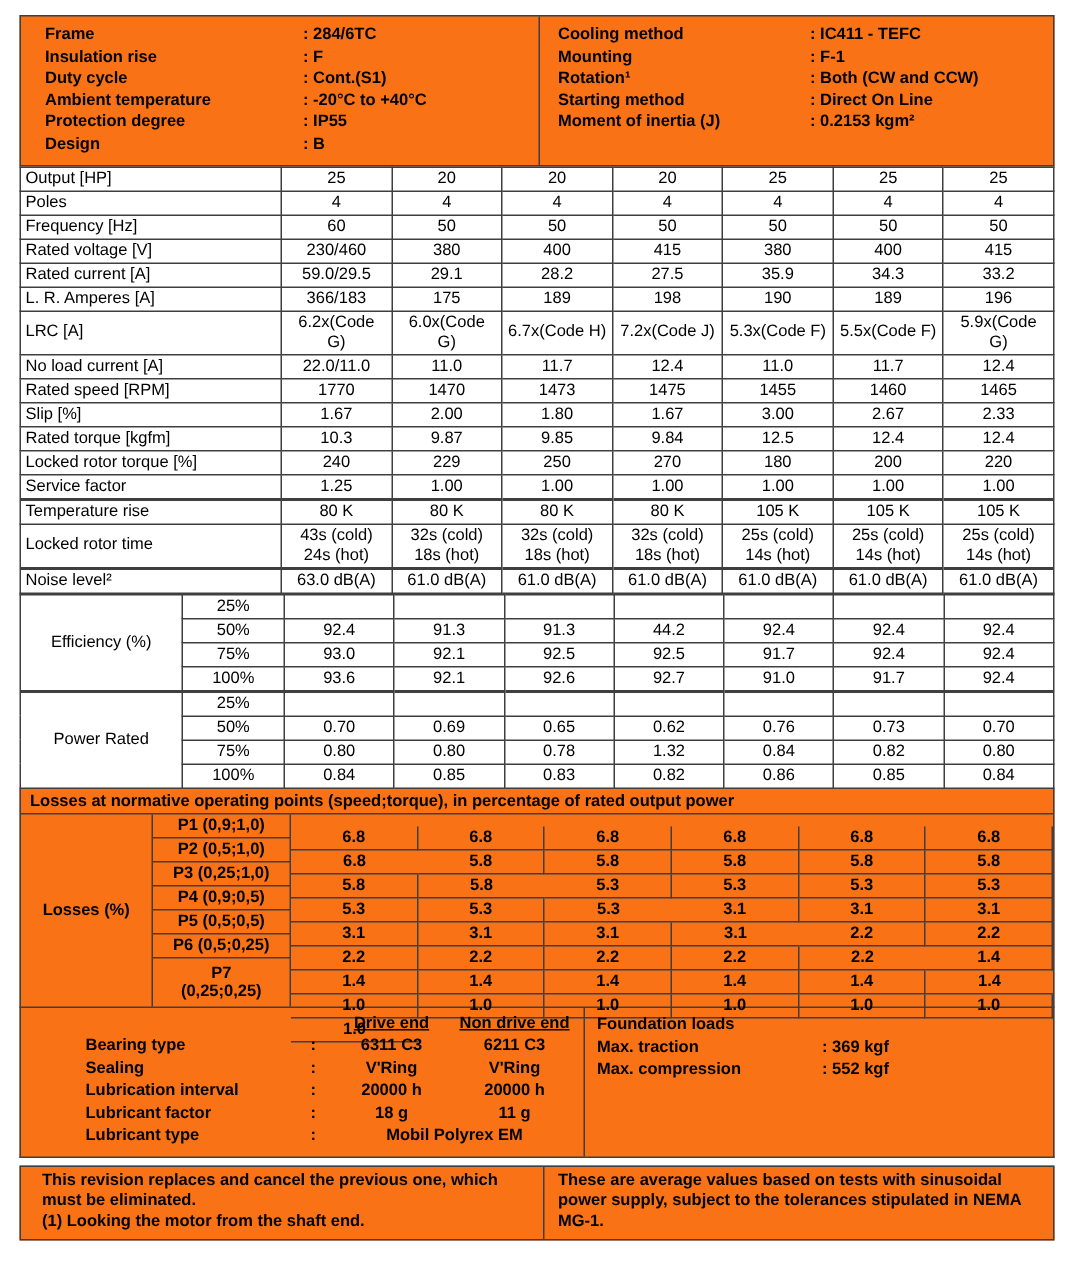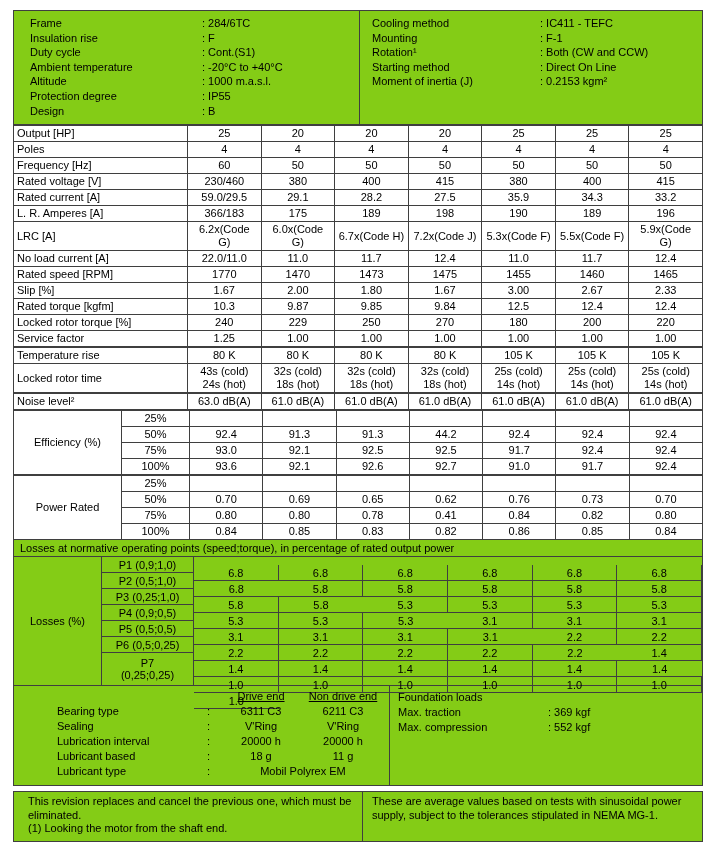--- a/index.html
+++ b/index.html
@@ -4,21 +4,21 @@
 <style>
   :root{ --bc:#3f3f3f; }
   *{ box-sizing:border-box; }
   html,body{ background:#fff; }
   body{
     width:716px; height:851px; margin:0; overflow:hidden;
     font-family:"Liberation Sans","DejaVu Sans",sans-serif;
     font-size:11px; color:#000;
   }
   .page{ padding:10px 13px; }
-  .box{ border:1px solid var(--bc); background:#84cc16; }
+  .box{ border:1px solid var(--bc); background:#f97316;font-weight:bold; }
 
   
   .info{ display:flex; }
   .info-col{ padding:5px 0 6px 16px; }
   .info-col.left{ width:346px; border-right:1px solid var(--bc); }
   .info-col.right{ flex:1; padding-left:12px; }
   .info-row{ display:flex; line-height:14.6px; }
   .info-row .lbl{ width:172px; flex:none; }
   .info-col.right .info-row .lbl{ width:168px; }
 
@@ -88,24 +88,20 @@
         </div>
         <div class="info-row">
           <span class="lbl">Duty cycle</span>
           <span class="val">: Cont.(S1)</span>
         </div>
         <div class="info-row">
           <span class="lbl">Ambient temperature</span>
           <span class="val">: -20°C to +40°C</span>
         </div>
         <div class="info-row">
-          <span class="lbl">Altitude</span>
-          <span class="val">: 1000 m.a.s.l.</span>
-        </div>
-        <div class="info-row">
           <span class="lbl">Protection degree</span>
           <span class="val">: IP55</span>
         </div>
         <div class="info-row">
           <span class="lbl">Design</span>
           <span class="val">: B</span>
         </div>
       </div>
     <div class="info-col right" id="info-right">
         <div class="info-row">
@@ -377,21 +373,21 @@
           <td class="val">0.62</td>
           <td class="val">0.76</td>
           <td class="val">0.73</td>
           <td class="val">0.70</td>
         </tr>
         <tr>
           <td class="load">75%</td>
           <td class="val">0.80</td>
           <td class="val">0.80</td>
           <td class="val">0.78</td>
-          <td class="val">0.41</td>
+          <td class="val">1.32</td>
           <td class="val">0.84</td>
           <td class="val">0.82</td>
           <td class="val">0.80</td>
         </tr>
         <tr>
           <td class="load">100%</td>
           <td class="val">0.84</td>
           <td class="val">0.85</td>
           <td class="val">0.83</td>
           <td class="val">0.82</td>
@@ -491,21 +487,21 @@
             <span class="b-de">V'Ring</span>
             <span class="b-nde">V'Ring</span>
           </div>
           <div class="b-row">
             <span class="b-lbl">Lubrication interval</span>
             <span class="b-colon">:</span>
             <span class="b-de">20000 h</span>
             <span class="b-nde">20000 h</span>
           </div>
           <div class="b-row">
-            <span class="b-lbl">Lubricant based</span>
+            <span class="b-lbl">Lubricant factor</span>
             <span class="b-colon">:</span>
             <span class="b-de">18 g</span>
             <span class="b-nde">11 g</span>
           </div>
           <div class="b-row">
             <span class="b-lbl">Lubricant type</span>
             <span class="b-colon">:</span>
             <span class="b-span">Mobil Polyrex EM</span>
           </div>
         </div>

